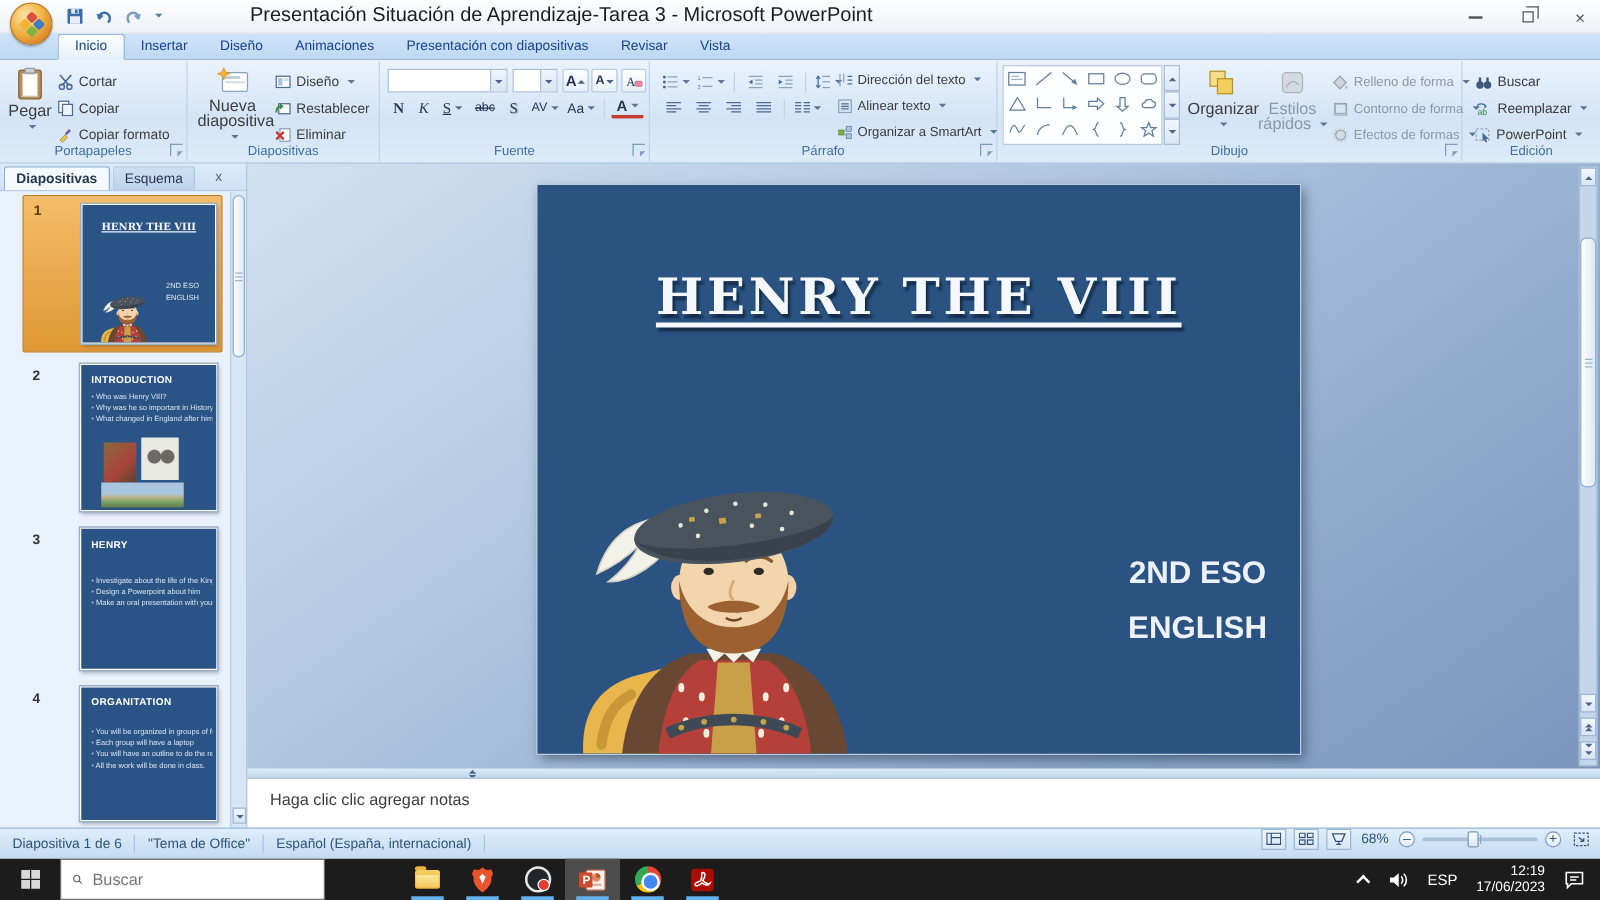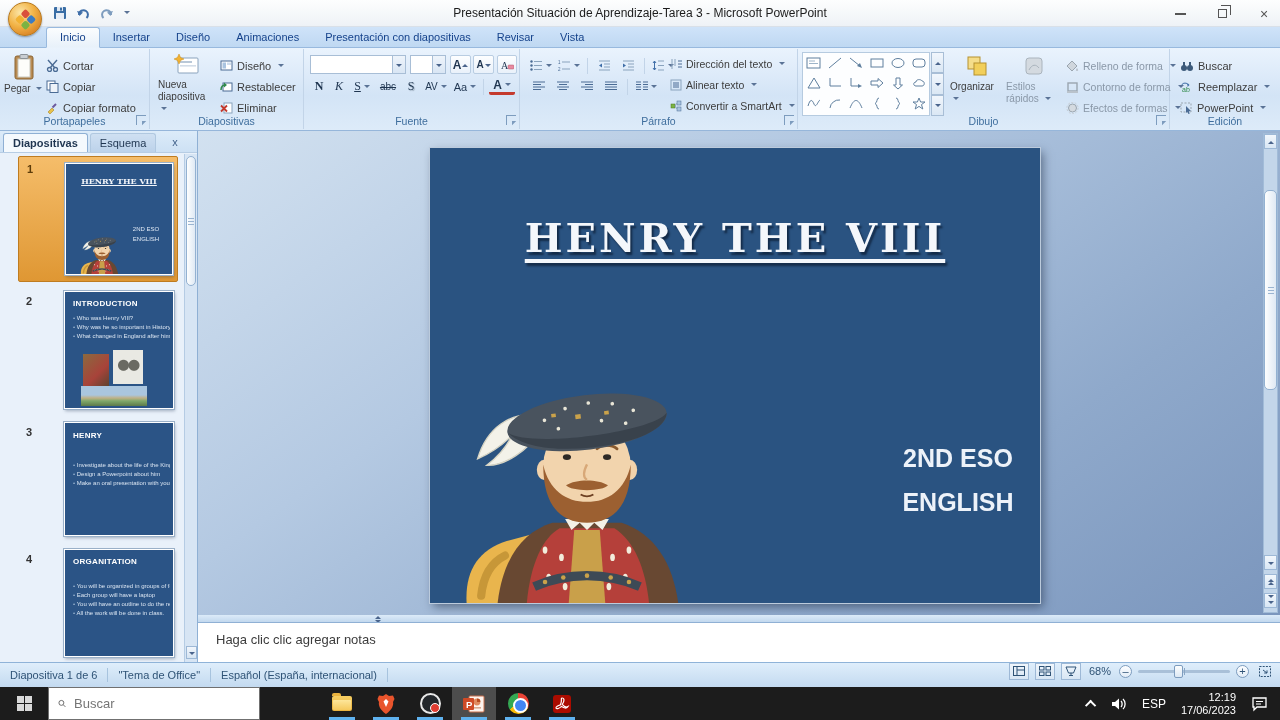--- a/index.html
+++ b/index.html
@@ -9,39 +9,39 @@
 
   
   #titlebar{position:absolute;left:0;top:0;width:1280px;height:27px;background:linear-gradient(#fdfefe,#eef2f6);border-bottom:1px solid #d9e0e8}
   #officeBtn{position:absolute;left:8px;top:2px;width:34px;height:34px;border-radius:50%;background:radial-gradient(circle at 35% 30%,#fbe6a8,#f2b346 45%,#d98426 80%);border:1px solid #b87a1e;z-index:30;display:flex;align-items:center;justify-content:center;box-shadow:0 1px 2px rgba(0,0,0,.35)}
   #officeBtn .flower{width:15px;height:15px;display:grid;grid-template-columns:7px 7px;grid-template-rows:7px 7px;gap:1px;transform:rotate(45deg)}
   #officeBtn .flower i{display:block;border-radius:2px}
   .qat{position:absolute;left:50px;top:3px;display:flex;align-items:center;gap:3px;height:20px}
   .qat .qbtn{width:20px;height:18px;display:flex;align-items:center;justify-content:center;border-radius:3px}
   .qat .qcaret{width:12px}
   .dd::after{content:"";display:inline-block;border:3px solid transparent;border-top-color:#5a7396;margin-left:3px;vertical-align:middle;transform:translateY(1px)}
-  #winTitle{position:absolute;left:200px;right:200px;top:0;height:26px;line-height:26px;text-align:center;font-size:12px;color:#1c1c1c;white-space:nowrap;overflow:hidden}
+  #winTitle{position:absolute;left:200px;right:200px;top:0;height:26px;line-height:26px;text-align:left;font-size:16px;color:#1c1c1c;white-space:nowrap;overflow:hidden}
   .winctl{position:absolute;right:8px;top:0;height:27px;display:flex;align-items:center;gap:26px}
   .wbtn{width:16px;height:16px;display:flex;align-items:center;justify-content:center;color:#555;font-size:14px}
   .ic-min{width:11px;height:0;border-bottom:2px solid #555}
   .ic-restore{position:relative;width:9px;height:9px;border:1.5px solid #555}
   .ic-restore::before{content:"";position:absolute;left:2px;top:-5px;width:9px;height:9px;border:1.5px solid #555;border-bottom:none;border-left:none}
 
   
   #tabrow{position:absolute;left:0;top:27px;width:1280px;height:21px;background:linear-gradient(#cfe3f9,#bfd8f2);border-bottom:1px solid #98b9de;display:flex;align-items:flex-end;padding-left:46px}
   .rtab{padding:3px 13px 4px;font-size:11px;color:#15428b;white-space:nowrap}
   .rtab.active{background:linear-gradient(#fbfdfe,#e8f1fa);border:1px solid #98b9de;border-bottom:1px solid #e9f2fb;border-radius:3px 3px 0 0;margin-bottom:-1px}
 
   
   #ribbon{position:absolute;left:0;top:48px;width:1280px;height:83px;background:linear-gradient(#eaf3fd,#d3e4f6 58%,#ddebf9);border-bottom:1px solid #96b6da}
   .rg{position:absolute;top:1px;height:80px;border-right:1px solid #c2d4e8}
   .rgl{position:absolute;bottom:2px;left:0;right:0;text-align:center;font-size:10.5px;color:#3f6e9d}
   .lnch{position:absolute;right:3px;bottom:4px;width:10px;height:10px;border-top:1px solid #7d9cbe;border-left:1px solid #7d9cbe}
   .lnch::after{content:"";position:absolute;right:1px;bottom:1px;border:3px solid transparent;border-right-color:#7d9cbe;transform:rotate(45deg)}
-  .bigbtn{position:absolute;top:3px;font-size:10px;line-height:12px;color:#3c3c3c;padding-top:2px}
+  .bigbtn{position:absolute;top:3px;text-align:center;font-size:13px;line-height:12px;color:#3c3c3c;padding-top:2px}
   .bigbtn .bic{margin:0 auto 3px}
   .srow{position:absolute;height:19px;display:flex;align-items:center;gap:4px;font-size:11px;color:#3c3c3c;white-space:nowrap}
   .vsep{width:1px;height:16px;background:#c2d4e8;margin:0 3px}
   .tbtn{height:19px;display:flex;align-items:center;justify-content:center;border-radius:2px;color:#1f3550}
   .combo{height:19px;background:#fff;border:1px solid #a8bed6;display:flex;align-items:center}
   .combo input{flex:1;border:none;outline:none;width:100%;font-size:11px;padding:0 3px;background:transparent}
   .combo .cbt{width:13px;height:100%;background:linear-gradient(#eef4fb,#d9e6f4);border-left:1px solid #a8bed6;display:flex;align-items:center;justify-content:center}
   .combo .cbt::after{content:"";border:3px solid transparent;border-top-color:#4a648c;transform:translateY(2px)}
   .gray{color:#8a98a8 !important}
   .shapegrid{position:absolute;left:4px;top:3px;width:128px;height:64px;background:#fdfeff;border:1px solid #b6cbe0;display:grid;grid-template-columns:repeat(6,1fr);grid-auto-rows:20px;align-items:center;justify-items:center}
@@ -431,21 +431,21 @@
         </svg>
       <span>Alinear texto</span>
     </div>
     <div class="srow dd" style="left:150px;top:47px;font-size:10.5px">
       <svg width="12" height="12" viewBox="0 0 12 12">
           <rect x="1" y="4" width="4" height="4" fill="#7cb342" stroke="#4a7a22" stroke-width=".5"></rect>
           <rect x="7" y="1" width="4" height="4" fill="#aac4e0" stroke="#4a6b94" stroke-width=".5"></rect>
           <rect x="7" y="7" width="4" height="4" fill="#aac4e0" stroke="#4a6b94" stroke-width=".5"></rect>
           <path d="M5,6 L7,3 M5,6 L7,9" stroke="#8aa3bd"></path>
         </svg>
-      <span>Convertir a SmartArt</span>
+      <span>Organizar a SmartArt</span>
     </div>
     <div class="rgl">Párrafo</div>
     <span class="lnch"></span>
   </div>
 
   <div class="rg" style="left:798px;width:372px">
     <div class="shapegrid">
       <svg width="15" height="12" viewBox="0 0 15 12">
           <rect x="1" y="1" width="13" height="10" fill="#fff" stroke="#5f7f9e"></rect>
           <path d="M3,4 H9 M3,6.5 H12" stroke="#9db4c8"></path>

